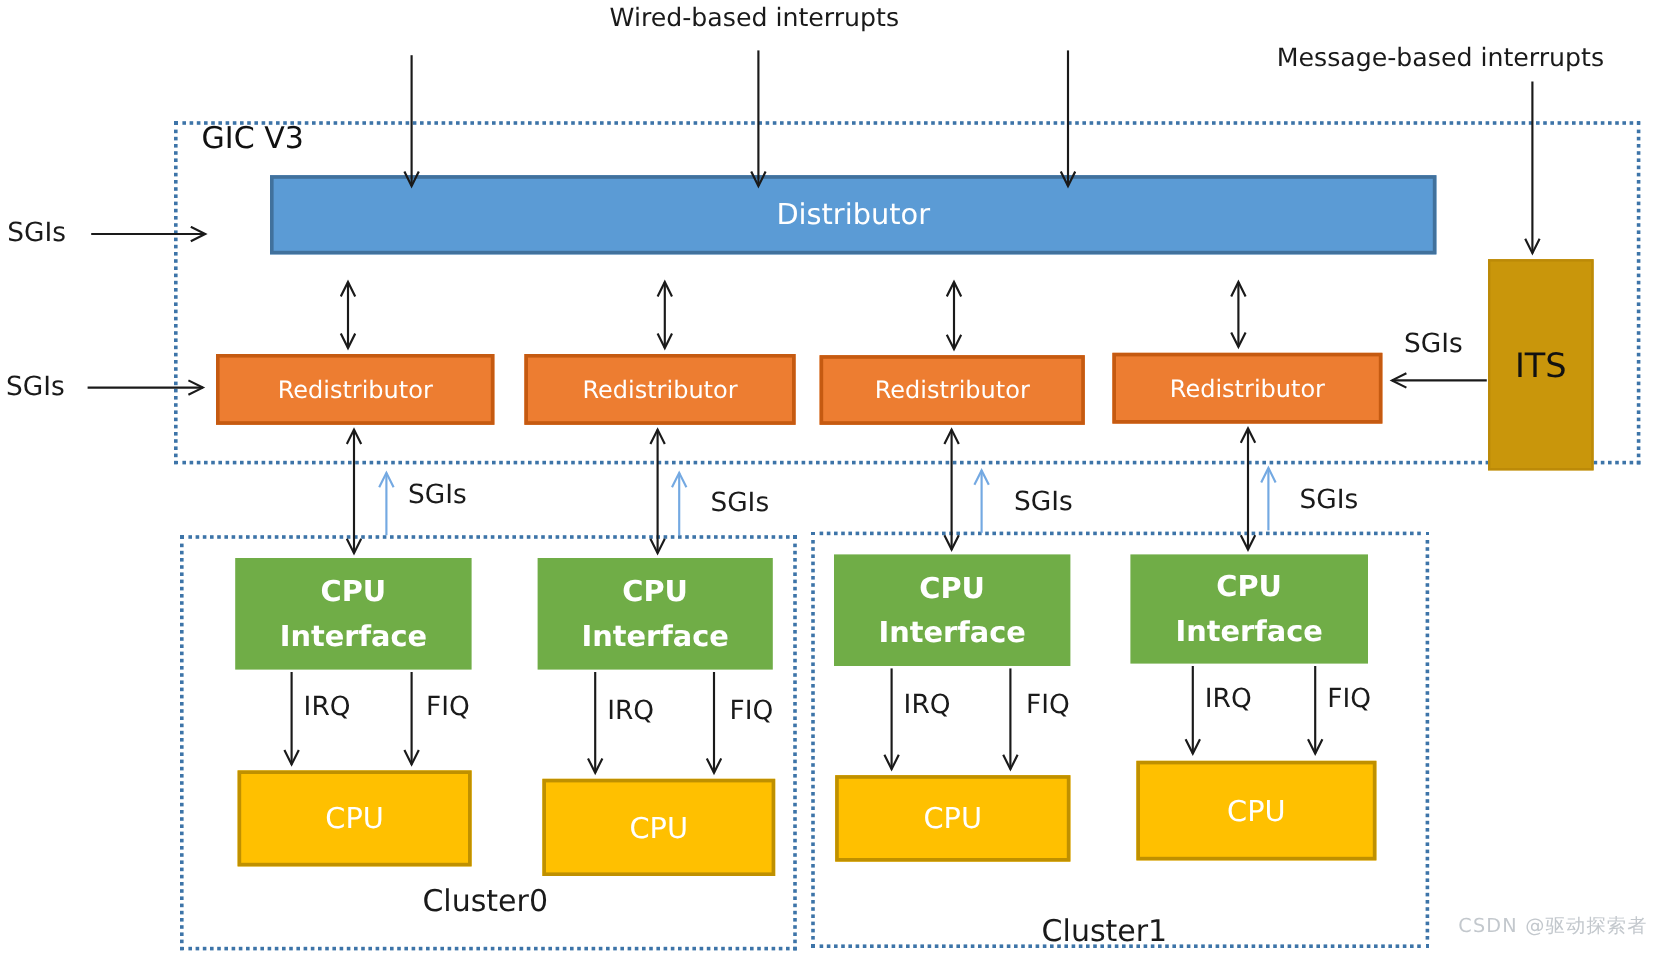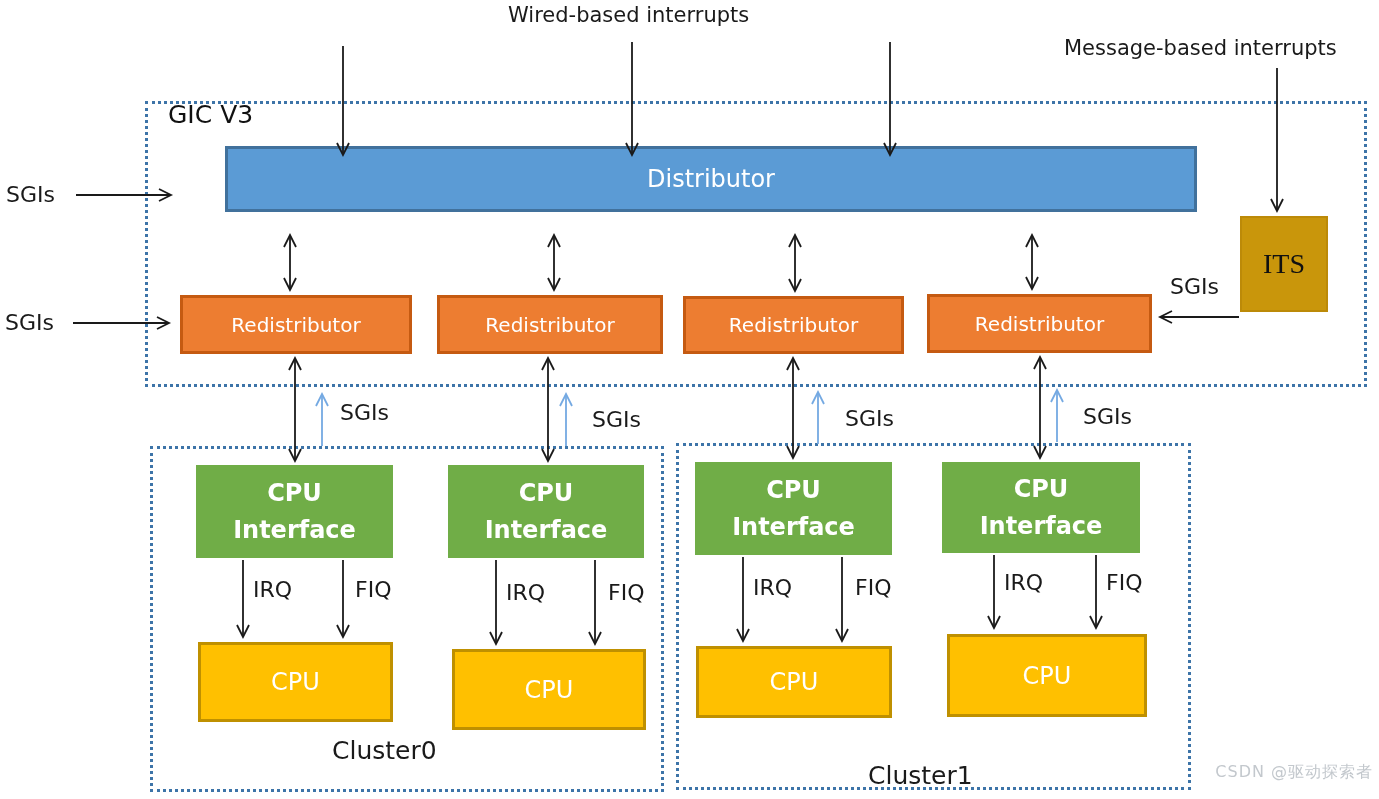--- a/index.html
+++ b/index.html
@@ -47,21 +47,21 @@
   <div class="box redis" style="left:437px;top:295px;width:226px;height:59px;">
     <span>Redistributor</span>
   </div>
   <div class="box redis" style="left:683px;top:296px;width:221px;height:58px;">
     <span>Redistributor</span>
   </div>
   <div class="box redis" style="left:927px;top:294px;width:225px;height:59px;">
     <span>Redistributor</span>
   </div>
 
-  <div class="box its" style="left:1240px;top:216px;width:88px;height:96px;font-family:Liberation Serif, serif;">
+  <div class="box its" style="left:1240px;top:216px;width:88px;height:176px;">
     <span>ITS</span>
   </div>
   <div class="lbl side-lbl" style="left:1170px;top:274px;">SGIs</div>
 
   <div class="lbl side-lbl" style="left:340px;top:400px;">SGIs</div>
   <div class="lbl side-lbl" style="left:592px;top:407px;">SGIs</div>
   <div class="lbl side-lbl" style="left:845px;top:406px;">SGIs</div>
   <div class="lbl side-lbl" style="left:1083px;top:404px;">SGIs</div>
 
   <div class="dashed" style="left:150px;top:446px;width:514px;height:346px;"></div>
@@ -76,21 +76,21 @@
   <div class="box cpu" style="left:198px;top:642px;width:195px;height:80px;">
     <span>CPU</span>
   </div>
   <div class="box cpu" style="left:452px;top:649px;width:194px;height:81px;">
     <span>CPU</span>
   </div>
   <div class="lbl side-lbl" style="left:253px;top:577px;">IRQ</div>
   <div class="lbl side-lbl" style="left:355px;top:577px;">FIQ</div>
   <div class="lbl side-lbl" style="left:506px;top:580px;">IRQ</div>
   <div class="lbl side-lbl" style="left:608px;top:580px;">FIQ</div>
-  <div class="lbl cluster-lbl" style="left:332px;top:736px;">Cluster0</div>
+  <div class="lbl cluster-lbl" style="left:352px;top:736px;">Cluster0</div>
 
   <div class="dashed" style="left:676px;top:443px;width:515px;height:347px;"></div>
   <div class="box ci" style="left:695px;top:462px;width:197px;height:93px;">
     <span>CPU</span>
     <span>Interface</span>
   </div>
   <div class="box ci" style="left:942px;top:462px;width:198px;height:91px;">
     <span>CPU</span>
     <span>Interface</span>
   </div>

